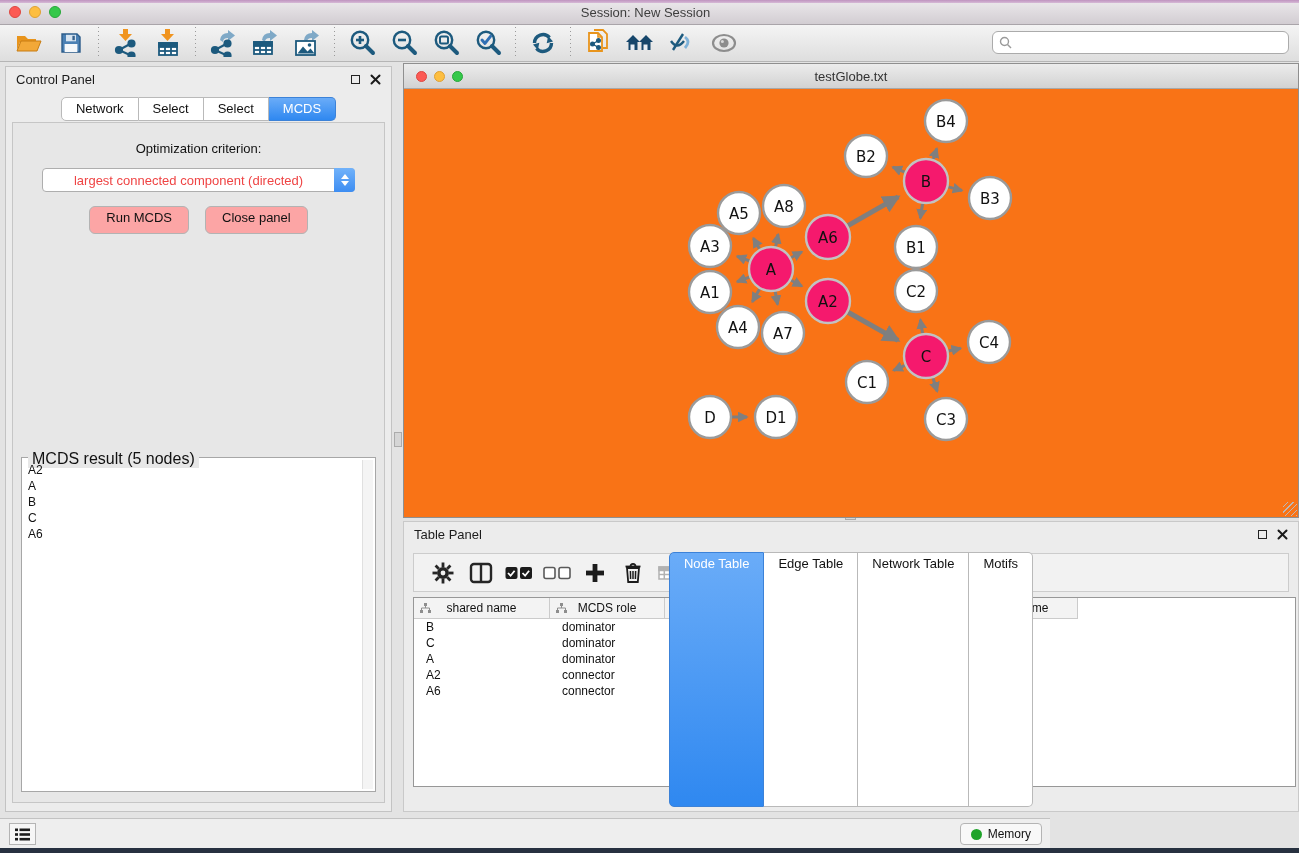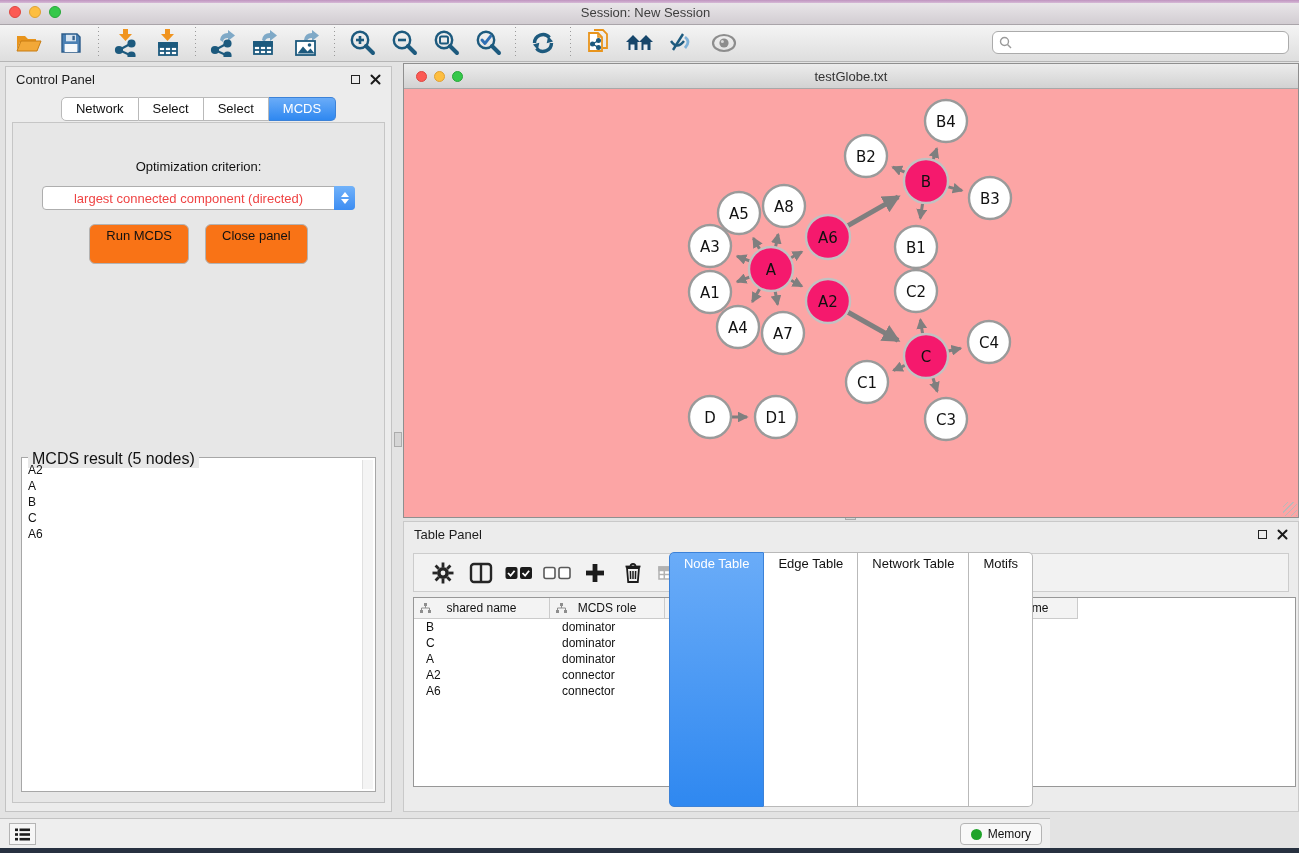--- a/index.html
+++ b/index.html
@@ -40,45 +40,45 @@
   .control-panel { left:5px; top:66px; width:387px; height:746px; background:#ececec;
     border:1px solid #c3c3c3; }
   .cp-tabs { position:absolute; left:0; right:0; top:30px; display:flex; justify-content:center; }
   .tab { font-size:13px; color:#111; background:#fff; border:1px solid #b9b9b9; border-left:none;
     padding:3px 14px 4px; cursor:default; }
   .tab:first-child { border-left:1px solid #b9b9b9; border-radius:5px 0 0 5px; }
   .tab:last-child { border-radius:0 5px 5px 0; }
   .tab.active { background:linear-gradient(#6aacf8,#2f88f0); color:#fff; border-color:#3c82d8; }
   .cp-content { position:absolute; left:6px; right:6px; top:55px; bottom:8px;
     background:#e7e7e7; border:1px solid #c6c6c6; }
-  .opt-label { text-align:center; margin-top:36px; font-size:13px; color:#111; }
+  .opt-label { text-align:center; margin-top:18px; font-size:13px; color:#111; }
   .dropdown { margin:12px auto 0; width:313px; height:24px; background:#fff; border:1px solid #aeaeae;
     border-radius:4px; display:flex; align-items:center; position:relative; }
   .dropdown .dd-text { flex:1; text-align:center; font-size:13px; color:#ef4444; padding-right:20px; }
   .dd-stepper { position:absolute; right:-1px; top:-1px; width:21px; height:24px; border-radius:0 4px 4px 0;
     background:linear-gradient(#71b2fa,#3d8df2); display:flex; flex-direction:column; align-items:center; justify-content:center; gap:2px; }
   .dd-stepper .up { width:0; height:0; border-left:4px solid transparent; border-right:4px solid transparent; border-bottom:5px solid #fff; }
   .dd-stepper .down { width:0; height:0; border-left:4px solid transparent; border-right:4px solid transparent; border-top:5px solid #fff; }
   .btn-row { display:flex; justify-content:center; gap:16px; margin-top:14px; }
-  .push-btn { background:#f97316; border:1px solid #b3b3b3; border-radius:6px; font-size:13px; color:#111;
-    padding:3px 16px 20px; cursor:default; }
+  .push-btn { background:#fca5a5; border:1px solid #b3b3b3; border-radius:6px; font-size:13px; color:#111;
+    padding:3px 16px 8px; cursor:default; }
 
   .groupbox { position:absolute; left:8px; right:8px; top:334px; bottom:10px; border:1px solid #a7a7a7; background:#fff; }
   .groupbox-label { position:absolute; top:-8px; left:6px; background:#e7e7e7; padding:0 4px; font-size:16px; color:#111; }
   .mcds-list { position:absolute; inset:4px 14px 2px 4px; font-size:12px; color:#111; line-height:16px; overflow:hidden; }
   .mcds-list div { padding-left:2px; }
   .vscroll { position:absolute; top:2px; bottom:2px; right:2px; width:11px; background:#f4f4f4; border-left:1px solid #e0e0e0; }
 
   
   .network-window { left:403px; top:63px; width:896px; height:455px; background:#fff; border:1px solid #8f8f8f; }
   .net-titlebar { height:25px; background:linear-gradient(#ececec,#d2d2d2); border-bottom:1px solid #a8a8a8; position:relative; }
   .net-titlebar .lights { top:7px; left:12px; gap:7px; }
   .net-titlebar .light { width:11px; height:11px; }
   .net-title { position:absolute; left:0; right:0; top:5px; text-align:center; font-size:13px; color:#333; }
-  .net-canvas { position:relative; width:100%; height:428px; background:#fca5a5; }
+  .net-canvas { position:relative; width:100%; height:428px; background:#f97316; }
   .resize-grip { position:absolute; right:1px; bottom:1px; width:14px; height:14px;
     background:repeating-linear-gradient(135deg, transparent 0 3px, #b9b9b9 3px 4px); }
 
   .split-handle-v { left:394px; top:432px; width:8px; height:15px; background:#d5d5d5; border:1px solid #ababab; }
   .split-handle-h { left:845px; top:514px; width:11px; height:6px; background:#d5d5d5; border:1px solid #ababab; }
 
   
   .table-panel { left:403px; top:521px; width:896px; height:291px; background:#ececec; border:1px solid #c9c9c9; }
   .tp-toolbar { position:absolute; left:9px; right:9px; top:31px; height:39px; background:#f2f2f2;
     border:1px solid #cccccc; display:flex; align-items:center; padding-left:10px; gap:0; }

